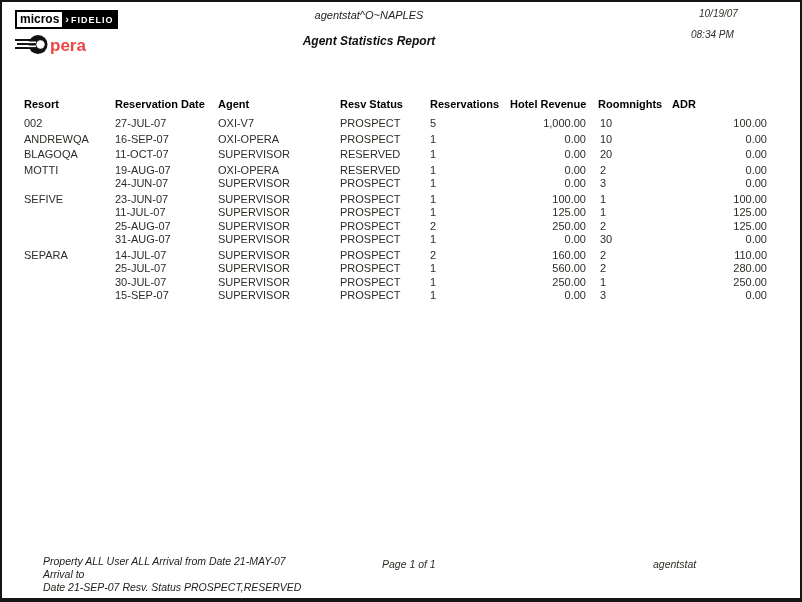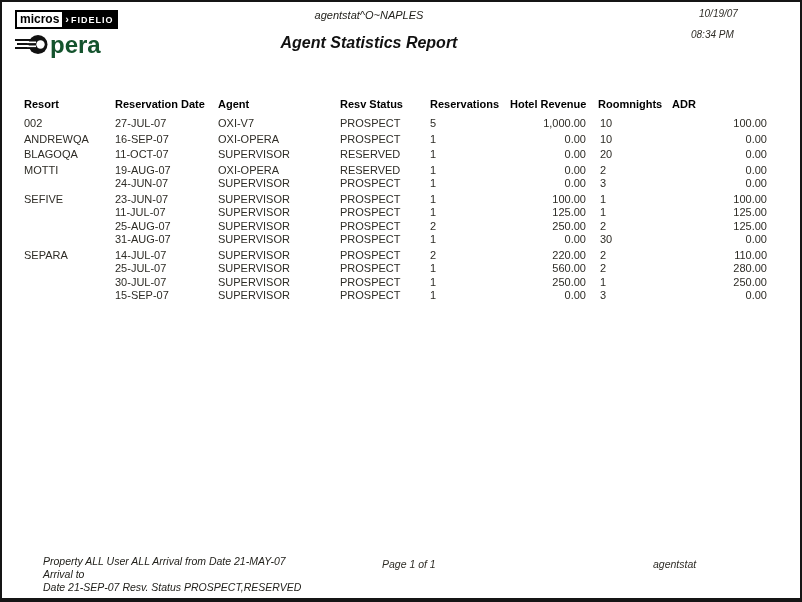--- a/index.html
+++ b/index.html
@@ -14,26 +14,26 @@
   .micros-box{
     border:2px solid #000;background:#fff;color:#000;font-weight:bold;
     font-size:12px;line-height:15px;padding:0 3px;box-sizing:border-box;
   }
   .fidelio-box{
     background:#000;color:#fff;font-weight:bold;font-size:9px;
     display:flex;align-items:center;padding:0 4px 0 1px;letter-spacing:1px;
   }
   .fidelio-chevron{color:#fff;font-size:11px;font-weight:bold;margin-right:1px;line-height:1;}
   .opera-logo{position:absolute;left:13px;top:30px;display:flex;align-items:center;height:26px;}
-  .opera-word{font-weight:bold;font-size:24px;color:#14532d;letter-spacing:0;margin-left:1px;line-height:1;}
+  .opera-word{font-weight:bold;font-size:17px;color:#ef4444;letter-spacing:0;margin-left:1px;line-height:1;}
   
   .report-id{position:absolute;top:7px;left:162px;width:410px;text-align:center;
     font-style:italic;font-size:11px;color:#23221d;}
   .report-title{position:absolute;top:32px;left:162px;width:410px;text-align:center;
-    font-style:italic;font-weight:bold;font-size:16px;color:#111;}
+    font-style:italic;font-weight:bold;font-size:12px;color:#111;}
   .print-date{position:absolute;top:6px;left:697px;font-style:italic;font-size:10px;}
   .print-time{position:absolute;top:27px;left:689px;font-style:italic;font-size:10px;}
   
   .report-table{
     position:absolute;top:96px;left:22px;width:743px;
     border-collapse:collapse;table-layout:fixed;
   }
   .report-table th{
     text-align:left;font-size:11px;font-weight:bold;color:#000;
     padding:0;height:17px;vertical-align:top;white-space:nowrap;overflow:visible;
@@ -199,21 +199,21 @@
           <td class="col-revenue">0.00</td>
           <td class="col-roomnights">30</td>
           <td class="col-adr">0.00</td>
         </tr>
         <tr class="new-group">
           <td class="col-resort">SEPARA</td>
           <td class="col-date">14-JUL-07</td>
           <td class="col-agent">SUPERVISOR</td>
           <td class="col-status">PROSPECT</td>
           <td class="col-reservations">2</td>
-          <td class="col-revenue">220.00</td>
+          <td class="col-revenue">160.00</td>
           <td class="col-roomnights">2</td>
           <td class="col-adr">110.00</td>
         </tr>
         <tr>
           <td class="col-resort"></td>
           <td class="col-date">25-JUL-07</td>
           <td class="col-agent">SUPERVISOR</td>
           <td class="col-status">PROSPECT</td>
           <td class="col-reservations">1</td>
           <td class="col-revenue">560.00</td>

